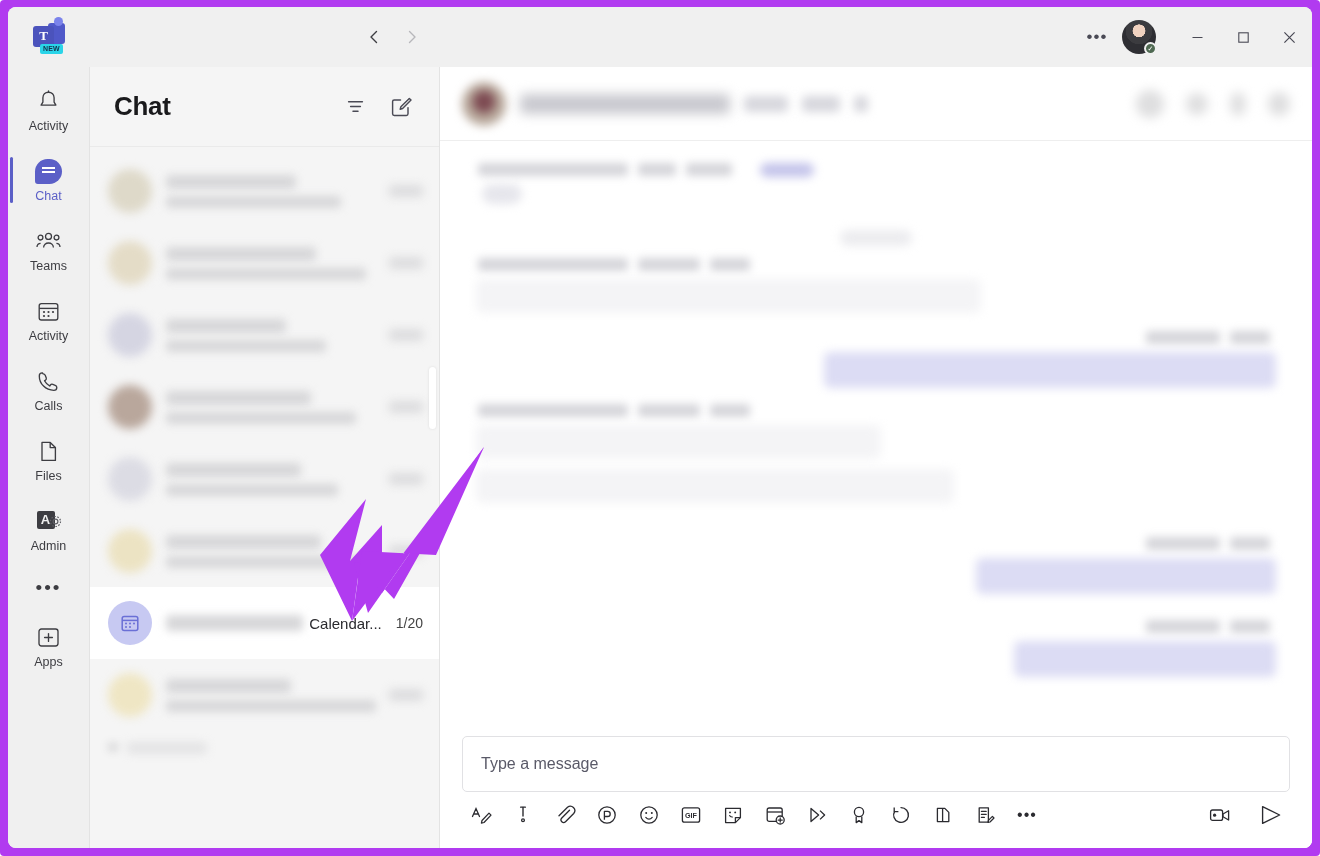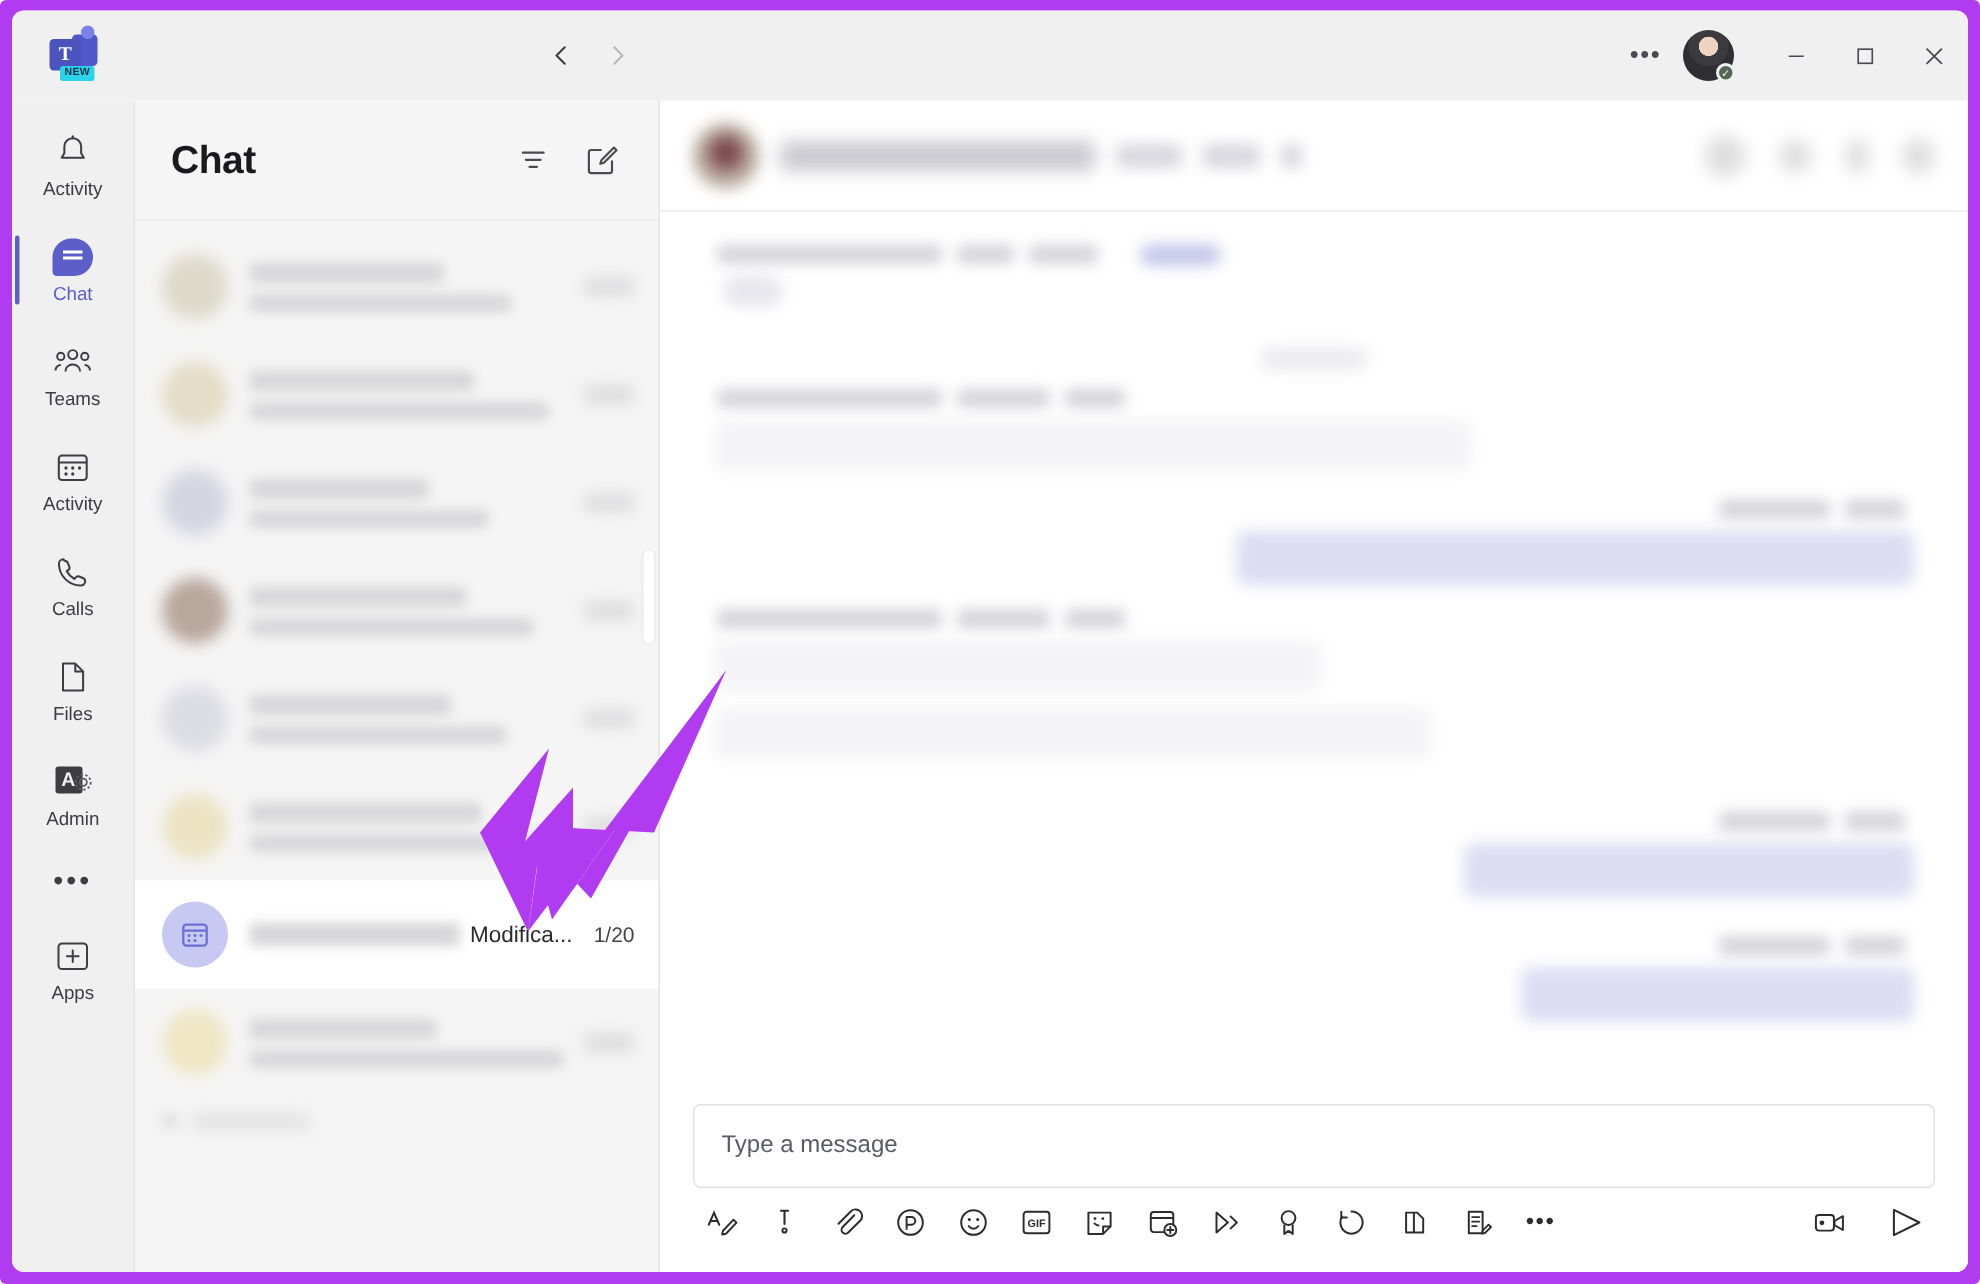--- a/index.html
+++ b/index.html
@@ -507,21 +507,21 @@
                   <path d="M3.2 8.4h15.6" stroke="#6a6fd6" stroke-width="1.5"></path>
                   <circle cx="7" cy="11.6" r="1" fill="#6a6fd6"></circle>
                   <circle cx="11" cy="11.6" r="1" fill="#6a6fd6"></circle>
                   <circle cx="15" cy="11.6" r="1" fill="#6a6fd6"></circle>
                   <circle cx="7" cy="15" r="1" fill="#6a6fd6"></circle>
                   <circle cx="11" cy="15" r="1" fill="#6a6fd6"></circle>
                 </svg>
             </div>
             <div class="chat-line1" style="flex:1;min-width:0;align-items:center">
               <div class="chat-name-blur" style="height:16px;width:160px"></div>
-              <span class="chat-snip">Modifica...</span>
+              <span class="chat-snip">Calendar...</span>
               <span class="chat-date">1/20</span>
             </div>
           </div>
 
           <div class="chat-row">
             <div class="avt blurred" style="background:#efe6c4"></div>
             <div class="chat-meta">
               <div class="chat-name-blur" style="height:14px;width:125px;margin-bottom:7px"></div>
               <div class="chat-prev-blur" style="height:12px;width:210px"></div>
             </div>

